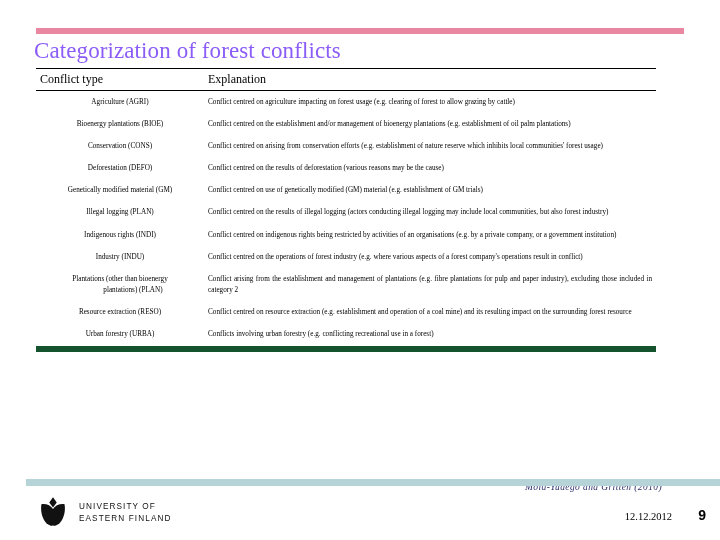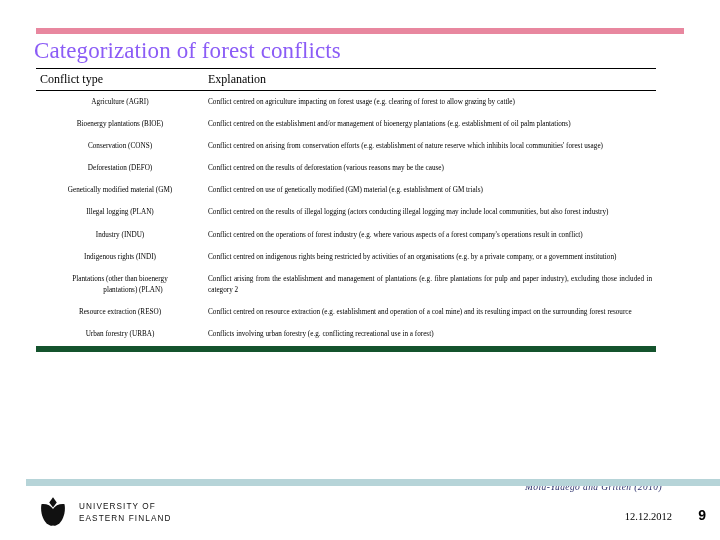--- a/index.html
+++ b/index.html
@@ -191,26 +191,26 @@
         </tr>
         <tr>
           <td class="type-cell">Genetically modified material (GM)</td>
           <td>Conflict centred on use of genetically modified (GM) material (e.g. establishment of GM trials)</td>
         </tr>
         <tr>
           <td class="type-cell">Illegal logging (PLAN)</td>
           <td>Conflict centred on the results of illegal logging (actors conducting illegal logging may include local communities, but also forest industry)</td>
         </tr>
         <tr>
+          <td class="type-cell">Indigenous rights (INDI)</td>
+          <td>Conflict centred on indigenous rights being restricted by activities of an organisations (e.g. by a private company, or a government institution)</td>
+        </tr>
+        <tr>
           <td class="type-cell">Industry (INDU)</td>
           <td>Conflict centred on the operations of forest industry (e.g. where various aspects of a forest company's operations result in conflict)</td>
-        </tr>
-        <tr>
-          <td class="type-cell">Indigenous rights (INDI)</td>
-          <td>Conflict centred on indigenous rights being restricted by activities of an organisations (e.g. by a private company, or a government institution)</td>
         </tr>
         <tr>
           <td class="type-cell">Plantations (other than bioenergy<span class="type-cont">plantations) (PLAN)</span></td>
           <td>Conflict arising from the establishment and management of plantations (e.g. fibre plantations for pulp and paper industry), excluding those included in category 2</td>
         </tr>
         <tr>
           <td class="type-cell">Resource extraction (RESO)</td>
           <td>Conflict centred on resource extraction (e.g. establishment and operation of a coal mine) and its resulting impact on the surrounding forest resource</td>
         </tr>
         <tr>

